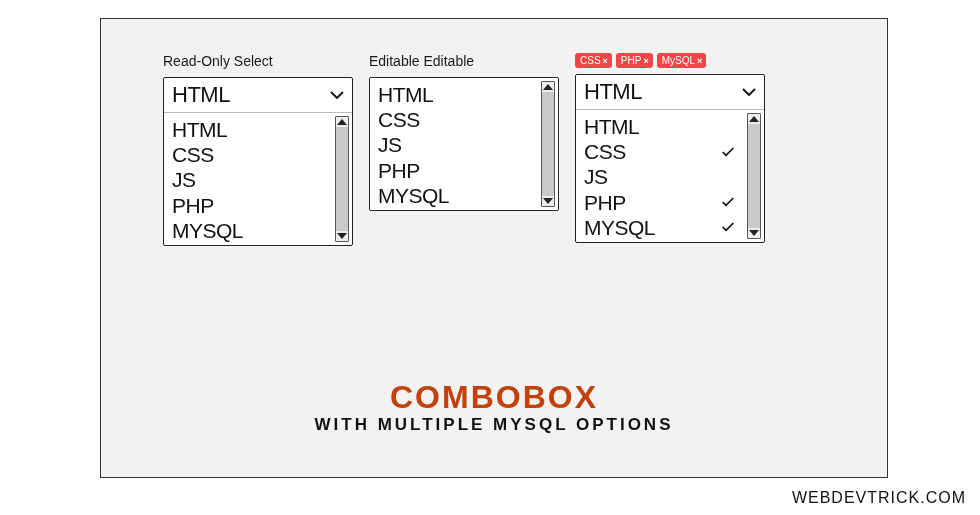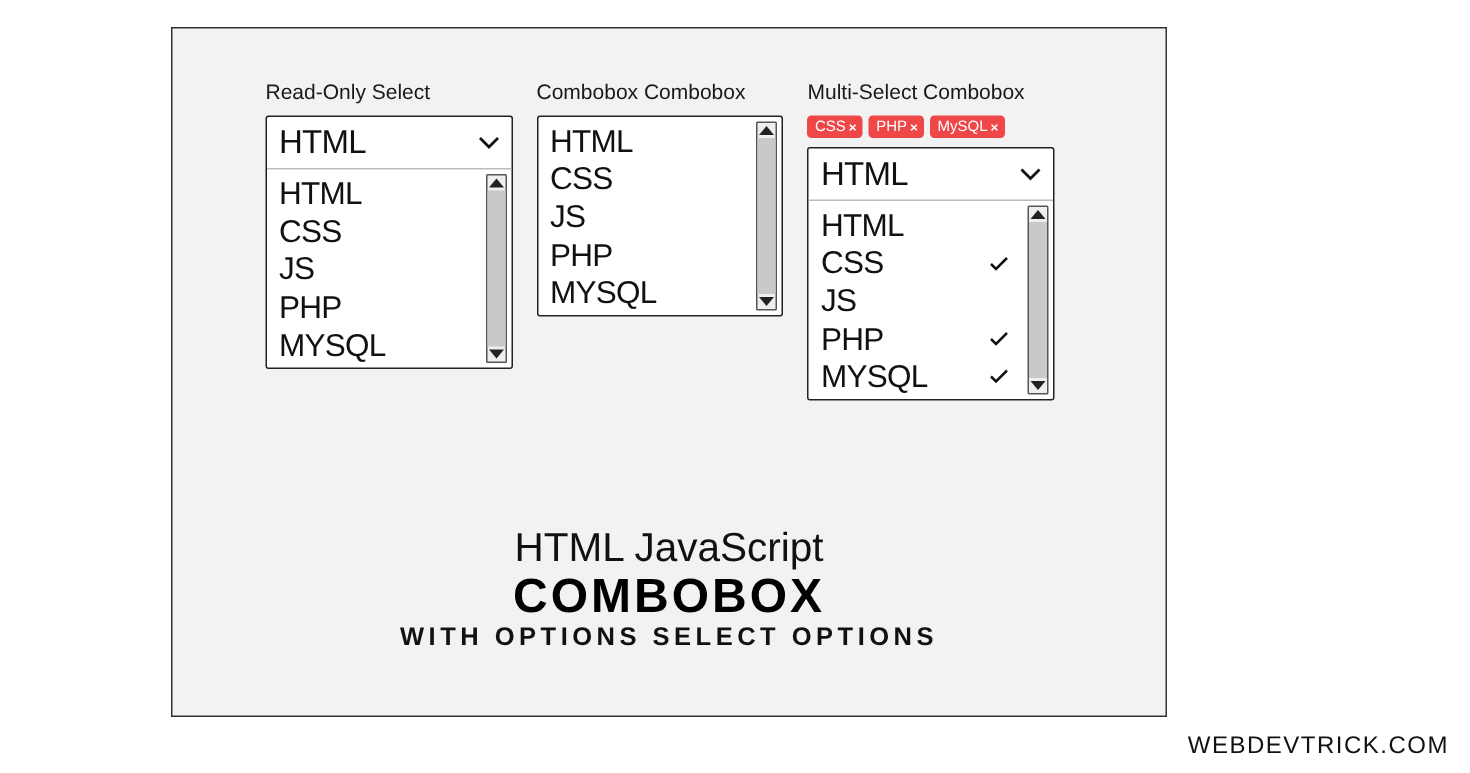--- a/index.html
+++ b/index.html
@@ -7,25 +7,24 @@
       width: 980px;
       height: 515px;
       background: #fff;
       font-family: Arial, Helvetica, sans-serif;
       position: relative;
     }
     .frame {
       position: absolute;
       left: 100px;
       top: 18px;
-      width: 664px;
+      width: 788px;
       height: 460px;
       border: 1px solid #333;
       background: #f2f2f2;
-      margin-left: 14px;
     }
     .cols {
       display: flex;
       gap: 16px;
       padding: 34px 74px 0 62px;
       align-items: flex-start;
     }
     .col { width: 190px; }
     .label {
       font-size: 14px;
@@ -117,21 +116,21 @@
     .hero-1 {
       font-size: 27px;
       font-weight: 300;
       letter-spacing: 0;
       color: #111;
     }
     .hero-2 {
       font-size: 32px;
       font-weight: 900;
       letter-spacing: 2px;
-      color: #000000;
+      color: #c2410c;
       line-height: 1;
     }
     .hero-3 {
       font-size: 17px;
       font-weight: 700;
       letter-spacing: 3px;
       color: #111;
       margin-top: 2px;
     }
     .watermark {
@@ -169,39 +168,38 @@
           <div class="scrollbar">
             <div class="sb-tri sb-up"></div>
             <div class="sb-thumb"></div>
             <div class="sb-tri sb-down"></div>
           </div>
         </div>
       </div>
     </div>
 
     <div class="col">
-      <div class="label">Combobox Combobox</div>
+      <div class="label">Editable Editable</div>
       <div class="combo">
         <div class="list">
           <div class="opt">HTML</div>
           <div class="opt">CSS</div>
           <div class="opt">JS</div>
           <div class="opt">PHP</div>
           <div class="opt">MYSQL</div>
           <div class="scrollbar">
             <div class="sb-tri sb-up"></div>
             <div class="sb-thumb"></div>
             <div class="sb-tri sb-down"></div>
           </div>
         </div>
       </div>
     </div>
 
     <div class="col">
-      <div class="label">Multi-Select Combobox</div>
       <div class="tags">
         <span class="tag">
             <span>CSS</span>
             <span class="tag-x">×</span>
           </span>
         <span class="tag">
             <span>PHP</span>
             <span class="tag-x">×</span>
           </span>
         <span class="tag">
@@ -246,19 +244,18 @@
             <div class="sb-thumb"></div>
             <div class="sb-tri sb-down"></div>
           </div>
         </div>
       </div>
     </div>
 
   </div>
 
   <div class="hero">
-    <div class="hero-1">HTML JavaScript</div>
     <div class="hero-2">COMBOBOX</div>
-    <div class="hero-3">WITH OPTIONS SELECT OPTIONS</div>
+    <div class="hero-3">WITH MULTIPLE MYSQL OPTIONS</div>
   </div>
 </div>
 
 <div class="watermark">WEBDEVTRICK.COM</div>
 
 </body></html>

